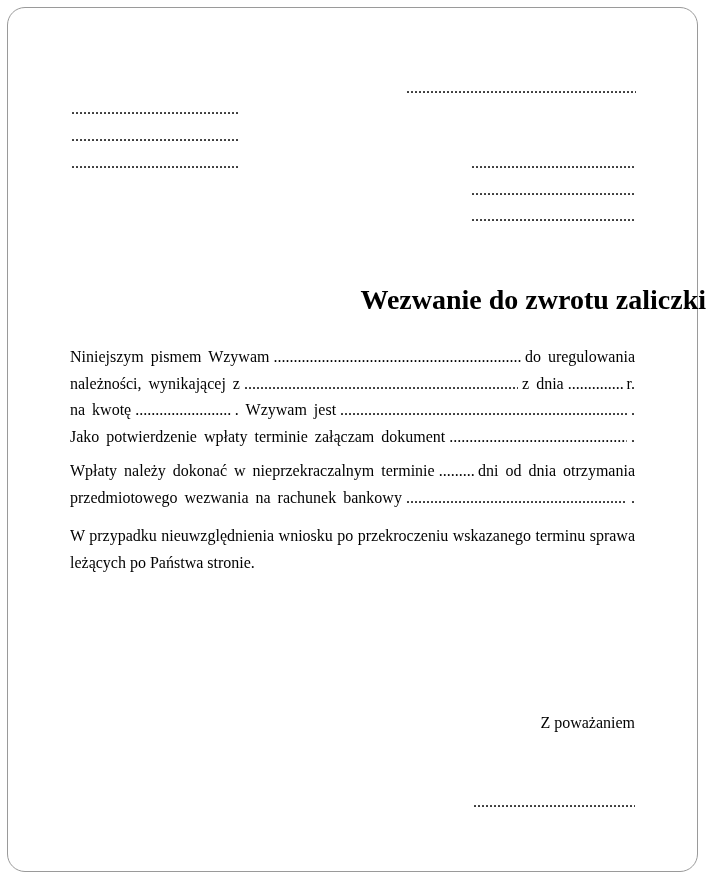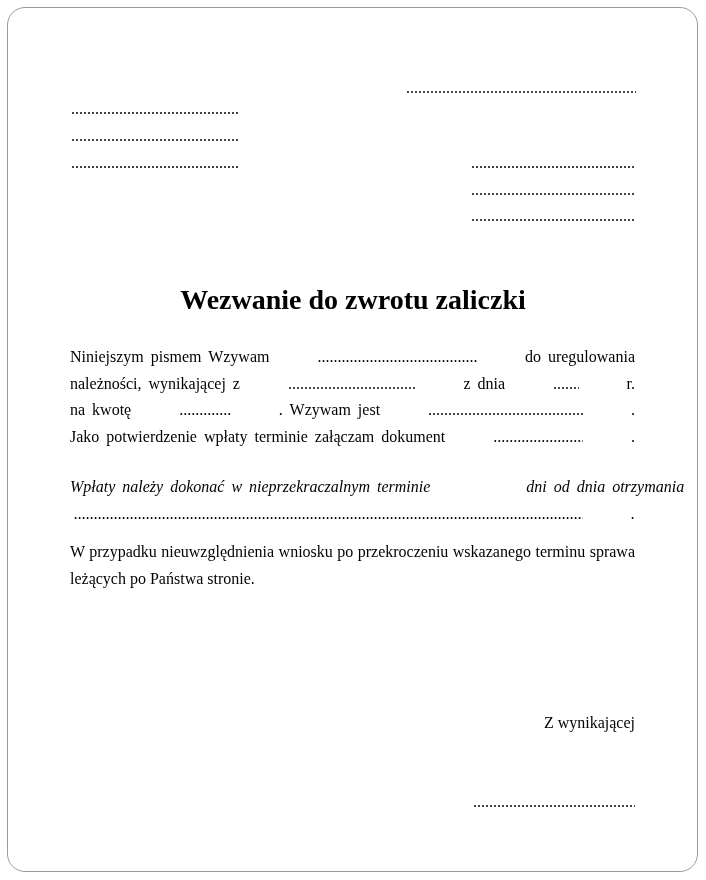--- a/index.html
+++ b/index.html
@@ -2,31 +2,31 @@
 <html><head>
 <meta charset="utf-8">
 <style>
   html,body{margin:0;padding:0;background:#ffffff;}
   .page{position:relative;width:706px;height:880px;background:#ffffff;color:#000;
         font-family:"Liberation Serif","DejaVu Serif",serif;overflow:hidden;}
   .sheet{position:absolute;left:7px;top:7px;right:8px;bottom:8px;
          border:1px solid #9a9a9a;border-radius:18px;background:#fff;}
   .dotline{position:absolute;font-size:16px;line-height:16px;height:17px;
            overflow:hidden;white-space:nowrap;color:#000;}
-  .doc-title{position:absolute;left:0;right:0;top:283px;text-align:center;
+  .doc-title{position:absolute;left:0;right:0;top:283px;text-align:right;
              font-size:28px;line-height:34px;font-weight:bold;}
   .bodytext{position:absolute;left:70px;width:565px;top:344px;
             font-size:16px;line-height:26.5px;}
-  .fline{display:flex;align-items:flex-start;gap:44px;}
+  .fline{display:flex;align-items:flex-start;}
   .fline .txt{flex:0 0 auto;white-space:nowrap;word-spacing:3px;}
   .fill{flex:1 1 0;min-width:0;overflow:hidden;white-space:nowrap;margin:0 4px;}
   .g1{flex-grow:1}.g3{flex-grow:3}.g5{flex-grow:5}
   .jline{text-align:justify;text-align-last:justify;}
   .jline.last{text-align-last:left;}
-  .p-gap1{margin-top:24px;font-style:italic;}
+  .p-gap1{margin-top:8px;}
   .p-gap2{margin-top:12px;}
   .closing{position:absolute;top:713px;right:71px;font-size:16px;line-height:20px;}
 </style>
 </head>
 <body>
 
 <div class="page">
   <div class="sheet">
 
     <div class="dotline" style="left:398px;top:72px;width:230px;">................................................................................................................................................................</div>
@@ -72,28 +72,29 @@
       </div>
     </div>
 
     <div class="p-gap1">
       <div class="fline">
         <span class="txt">Wpłaty należy dokonać w nieprzekraczalnym terminie</span>
         <span class="fill g1">................................................................................................................................................................</span>
         <span class="txt">dni od dnia otrzymania</span>
       </div>
       <div class="fline">
+        <span class="txt">przedmiotowego wezwania na rachunek bankowy</span>
         <span class="fill g1">................................................................................................................................................................</span>
         <span class="txt">.</span>
       </div>
     </div>
 
     <div class="p-gap2">
       <div class="jline">W przypadku nieuwzględnienia wniosku po przekroczeniu wskazanego terminu sprawa</div>
       <div class="jline last">leżących po Państwa stronie.</div>
     </div>
 
   </div>
 
-  <div class="closing">Z wynikającej</div>
+  <div class="closing">Z poważaniem</div>
 
   <div class="dotline" style="left:473px;top:794px;width:162px;">................................................................................................................................................................</div>
 </div>
 
 </body></html>

